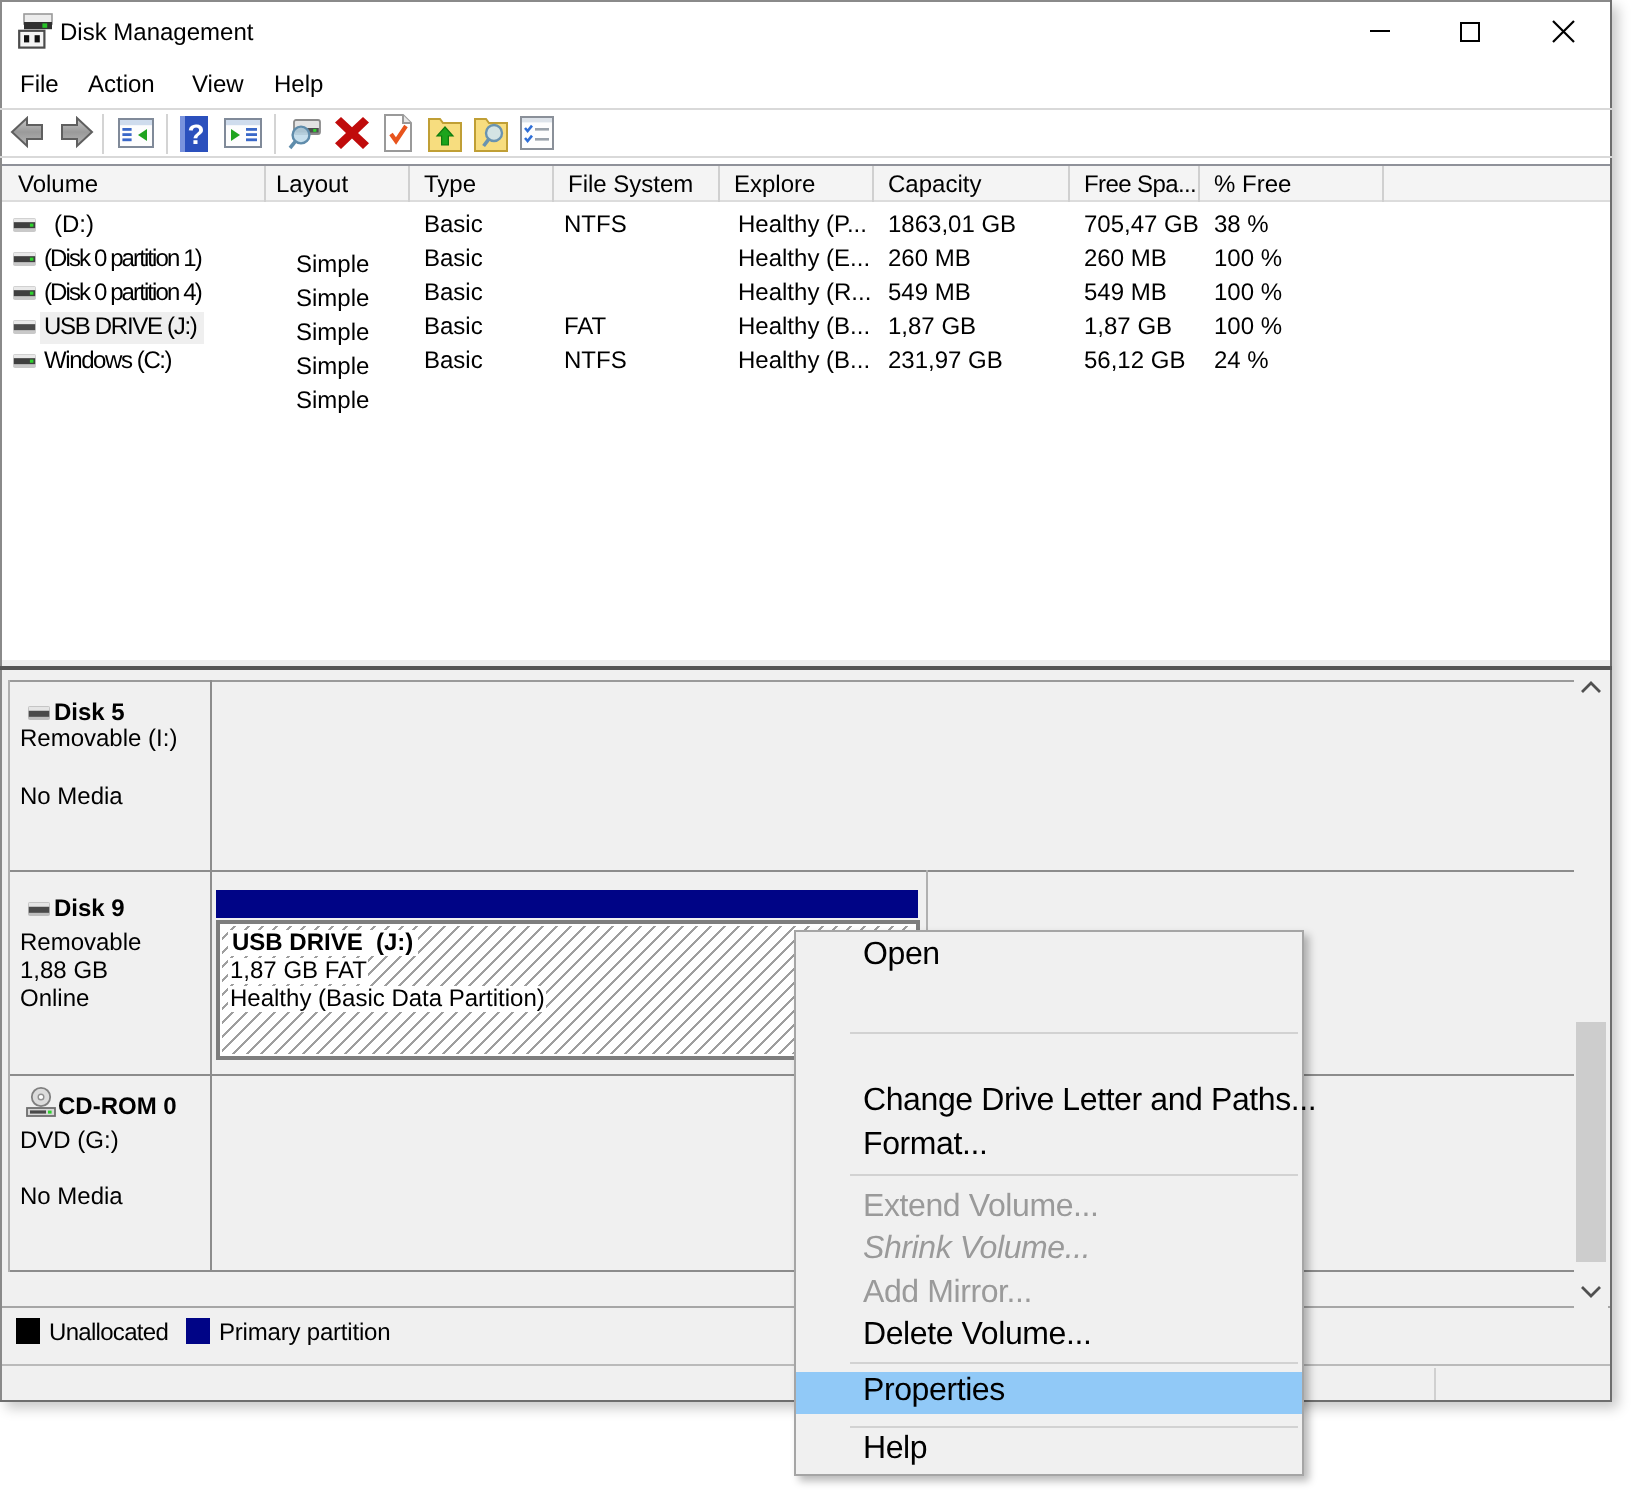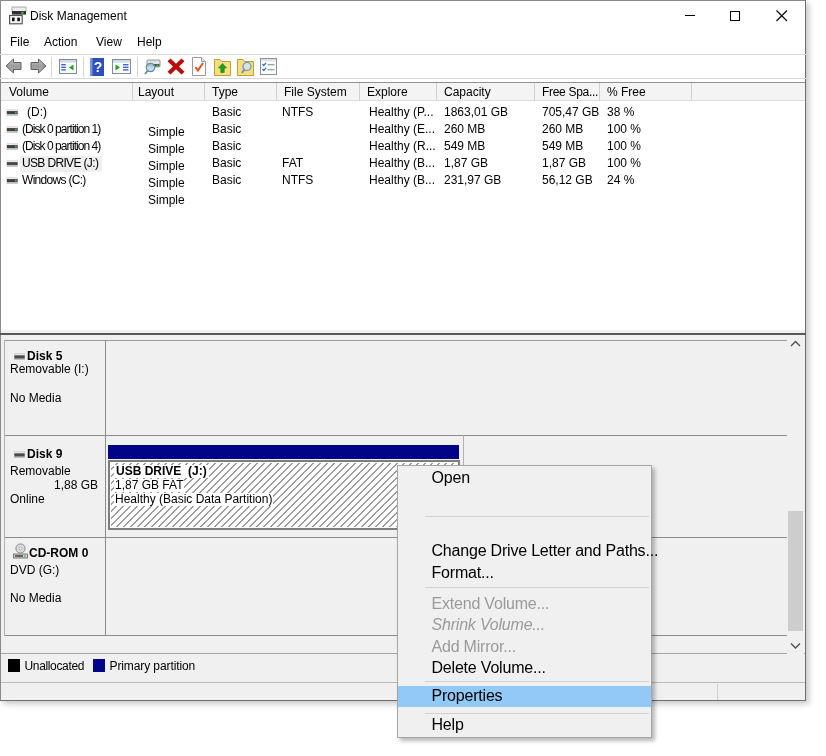--- a/index.html
+++ b/index.html
@@ -197,21 +197,21 @@
 <div class="abs t12" style="left:10px;top:362.5px;line-height:13px;">Removable (I:)</div>
 <div class="abs t12" style="left:10px;top:392px;line-height:13px;">No Media</div>
 
 <svg class="abs" style="left:14px;top:451px;" width="11" height="7" viewBox="0 0 11 7">
       <rect x="0" y="0" width="11" height="7" rx="1" fill="#bdbdbd"></rect>
       <rect x="0.4" y="0.4" width="10.2" height="2" fill="#e5e5e5"></rect>
       <rect x="0.4" y="2.4" width="10.2" height="3" fill="#4a4a4a"></rect>
     </svg>
 <div class="abs b12" style="left:27px;top:448px;line-height:13px;">Disk 9</div>
 <div class="abs t12" style="left:10px;top:465px;line-height:13px;">Removable</div>
-<div class="abs t12" style="left:10px;top:479px;line-height:13px;margin-left:44px;">1,88 GB</div>
+<div class="abs t12" style="left:10px;top:479px;line-height:13px;">1,88 GB</div>
 <div class="abs t12" style="left:10px;top:493px;line-height:13px;">Online</div>
 
 <svg class="abs" style="left:13px;top:543px;" width="16" height="18" viewBox="0 0 16 18">
   <circle cx="7.5" cy="5.5" r="4.6" fill="#dcdcdc" stroke="#808080" stroke-width="0.9"></circle>
   <circle cx="7.5" cy="5.5" r="1.4" fill="#fff" stroke="#909090" stroke-width="0.7"></circle>
   <rect x="0.5" y="11" width="14" height="4" fill="#d6d6d6" stroke="#6e6e6e" stroke-width="0.9"></rect>
   <rect x="2" y="12.2" width="8" height="1.6" fill="#4a4a4a"></rect>
   <rect x="11" y="12.3" width="1.8" height="1.5" fill="#2ed32e"></rect>
 </svg>
 <div class="abs b12" style="left:29px;top:547px;line-height:13px;">CD-ROM 0</div>

